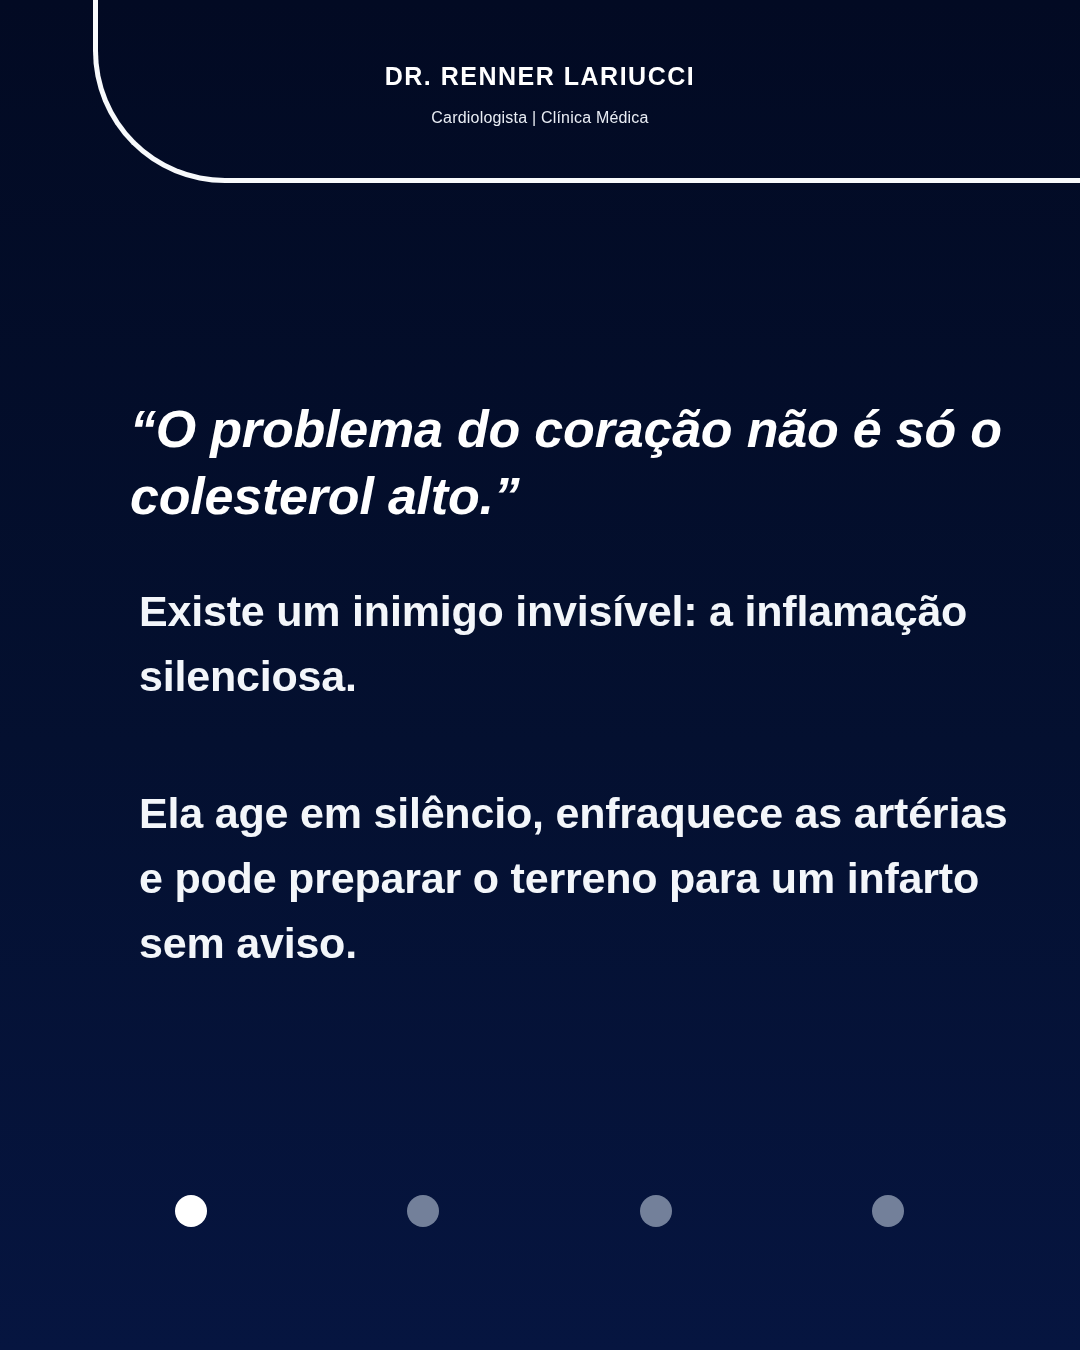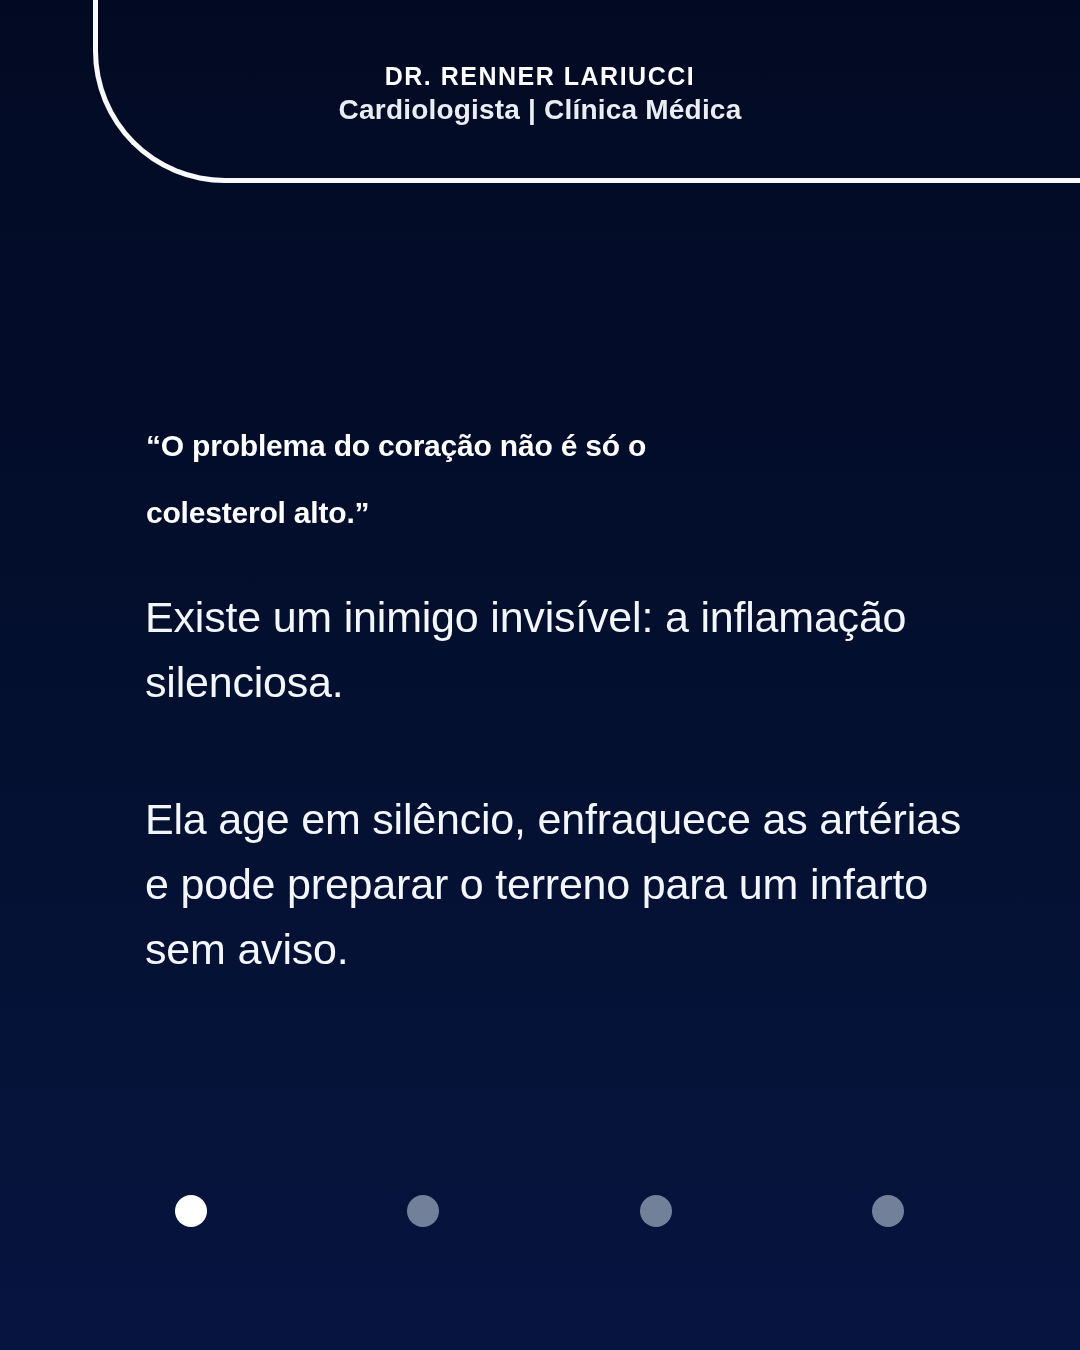--- a/index.html
+++ b/index.html
@@ -42,53 +42,54 @@
   }
   .brand-title {
     font-size: 25px;
     font-weight: 800;
     letter-spacing: 1.5px;
     color: var(--text, #ffffff);
     white-space: nowrap;
     text-align: center;
   }
   .brand-subtitle {
-    margin-top: 3px;
-    font-size: 28px;
-    font-weight: 700;
+    margin-top: 18px;
+    font-size: 16px;
+    font-weight: 400;
     letter-spacing: 0.2px;
     color: var(--subtitle, #e9edf4);
     white-space: nowrap;
   }
 
   .content {
     position: absolute;
     left: 130px;
     width: 930px;
     top: 0;
   }
   .quote {
     position: absolute;
     top: 396px;
     left: 0;
     width: 900px;
-    margin: 16px;
-    font-size: 30px;
+    margin: 0;
+    font-size: 52px;
     font-weight: 800;
     line-height: 67px;
     letter-spacing: -0.2px;
     white-space: pre-line;
+    font-style: italic;
   }
   .body-text {
     position: absolute;
     left: 0;
     width: 930px;
-    margin: 15px;
+    margin: 9px;
     font-size: 43px;
-    font-weight: 400;
+    font-weight: 700;
     line-height: 65px;
     letter-spacing: -0.2px;
     color: var(--body-text, #f3f6fa);
     white-space: pre-line;
   }
   .para-1 { top: 570px; }
   .para-2 { top: 772px; }
 
   .dots {
     position: absolute;

